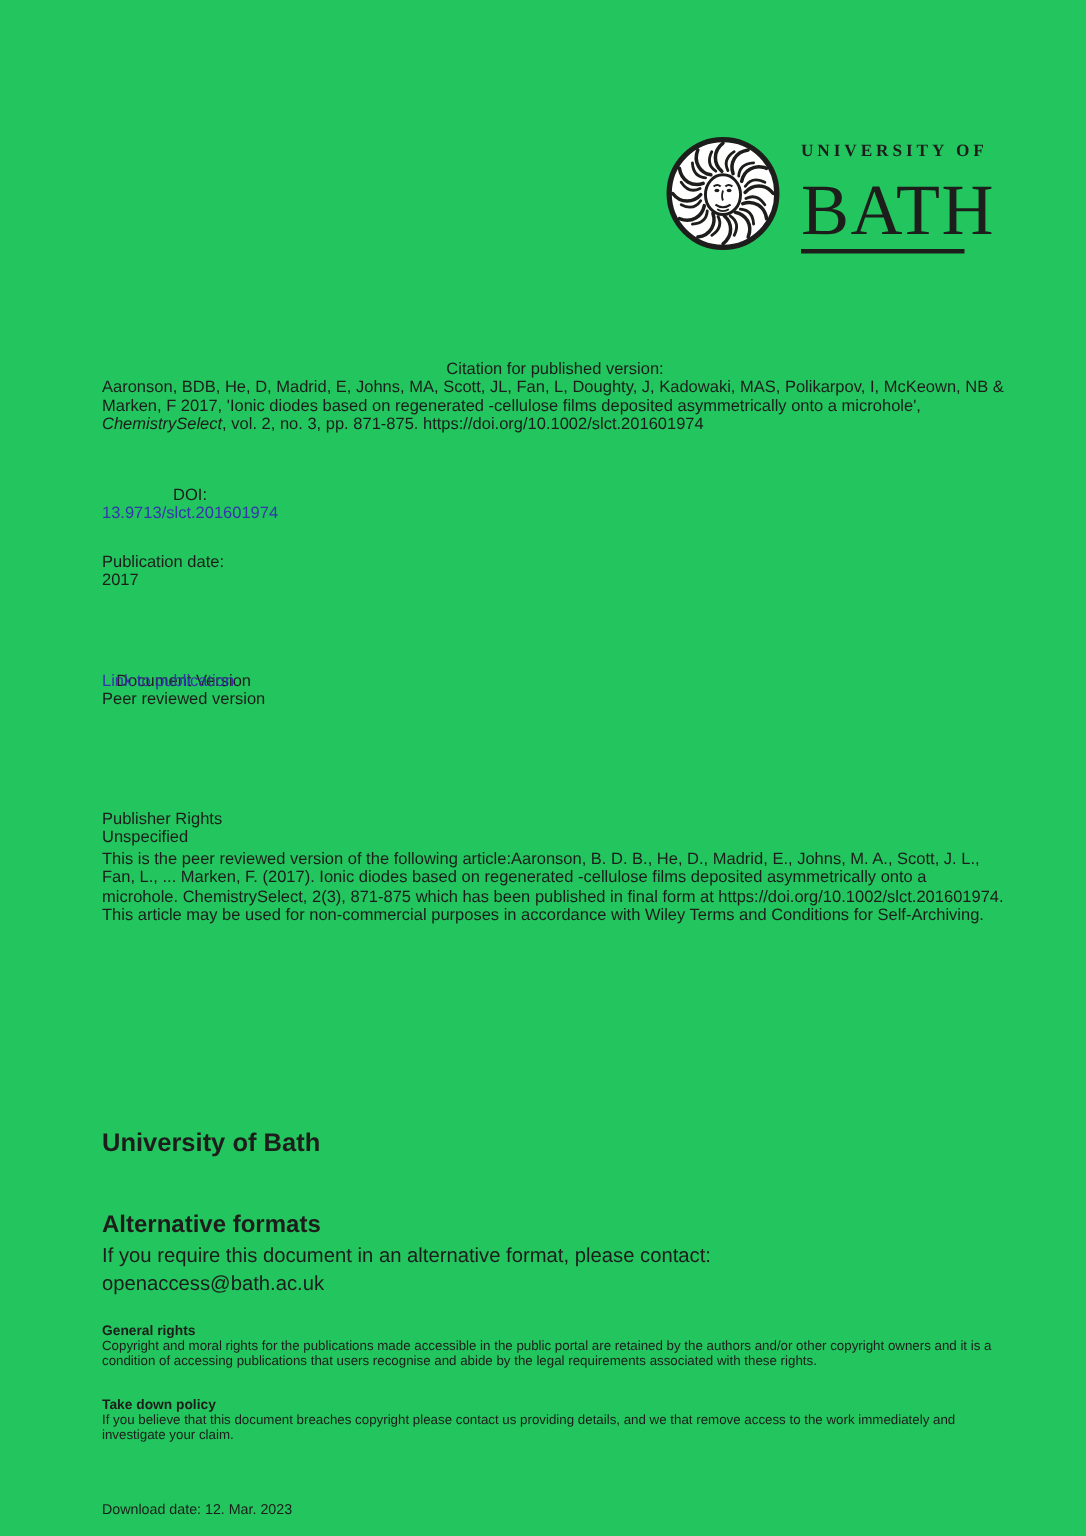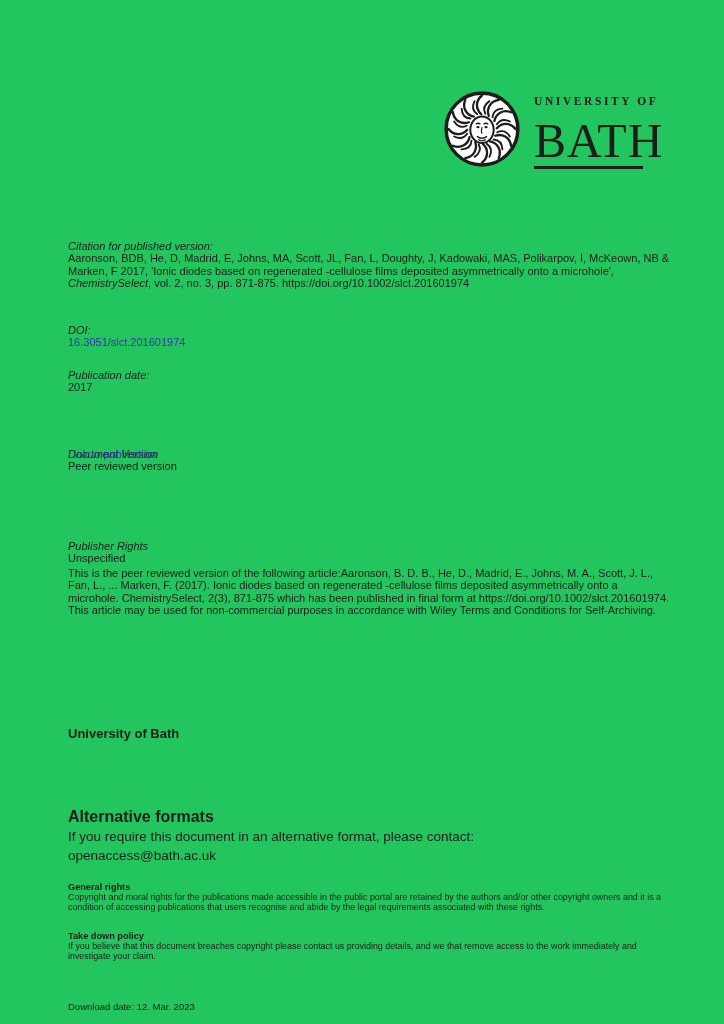--- a/index.html
+++ b/index.html
@@ -24,32 +24,32 @@
   }
   .wm-bath{
     font-size:48px;line-height:44px;font-weight:500;letter-spacing:1px;
     margin-top:12px;white-space:nowrap;
   }
   .wm-rule{height:3px;background:#1d1d1b;width:109px;margin-top:3px;}
 
   
   .blk{left:68px;}
   .meta{font-size:11px;line-height:12.4px;}
-  .meta .lbl{font-style:italic;}
+  .meta .lbl{text-align:center;}
   .citation{top:240px;width:604px;}
   .doi{top:324px;}
   .pubdate{top:369px;}
   .docver{top:404px;margin-top:44px;}
   .linkpub{top:448px;font-size:11px;}
   .pubrights{top:540px;}
   .rights-para{top:567px;width:602px;font-size:11px;line-height:12.4px;}
   a.link{color:#3535ad;text-decoration:none;cursor:pointer;}
   .italic{font-style:italic;}
 
-  .uob{top:726px;font-size:13px;font-weight:bold;}
+  .uob{top:752px;font-size:17px;font-weight:bold;}
 
   .altfmt{top:806px;width:604px;}
   .altfmt h2{margin:0;font-size:16px;line-height:21px;font-weight:bold;}
   .altfmt p{margin:0;font-size:13.5px;line-height:19px;}
 
   .smallblk{width:612px;font-size:8.9px;line-height:10px;}
   .smallblk .sm-h{font-weight:bold;font-size:9.2px;}
   .genrights{top:882px;}
   .takedown{top:931px;}
 
@@ -109,21 +109,21 @@
     </div>
   </div>
 
   <div class="abs blk meta citation">
     <div class="lbl">Citation for published version:</div>
     <div><span>Aaronson, BDB, He, D, Madrid, E, Johns, MA, Scott, JL, Fan, L, Doughty, J, Kadowaki, MAS, Polikarpov, I, McKeown, NB &amp; Marken, F 2017, 'Ionic diodes based on regenerated -cellulose films deposited asymmetrically onto a microhole', </span><span class="italic">ChemistrySelect</span><span>, vol. 2, no. 3, pp. 871-875. https://doi.org/10.1002/slct.201601974</span></div>
   </div>
 
   <div class="abs blk meta doi">
     <div class="lbl">DOI:</div>
-    <div><a class="link">16.3051/slct.201601974</a></div>
+    <div><a class="link">13.9713/slct.201601974</a></div>
   </div>
 
   <div class="abs blk meta pubdate">
     <div class="lbl">Publication date:</div>
     <div>2017</div>
   </div>
 
   <div class="abs blk meta docver">
     <div class="lbl">Document Version</div>
     <div>Peer reviewed version</div>

